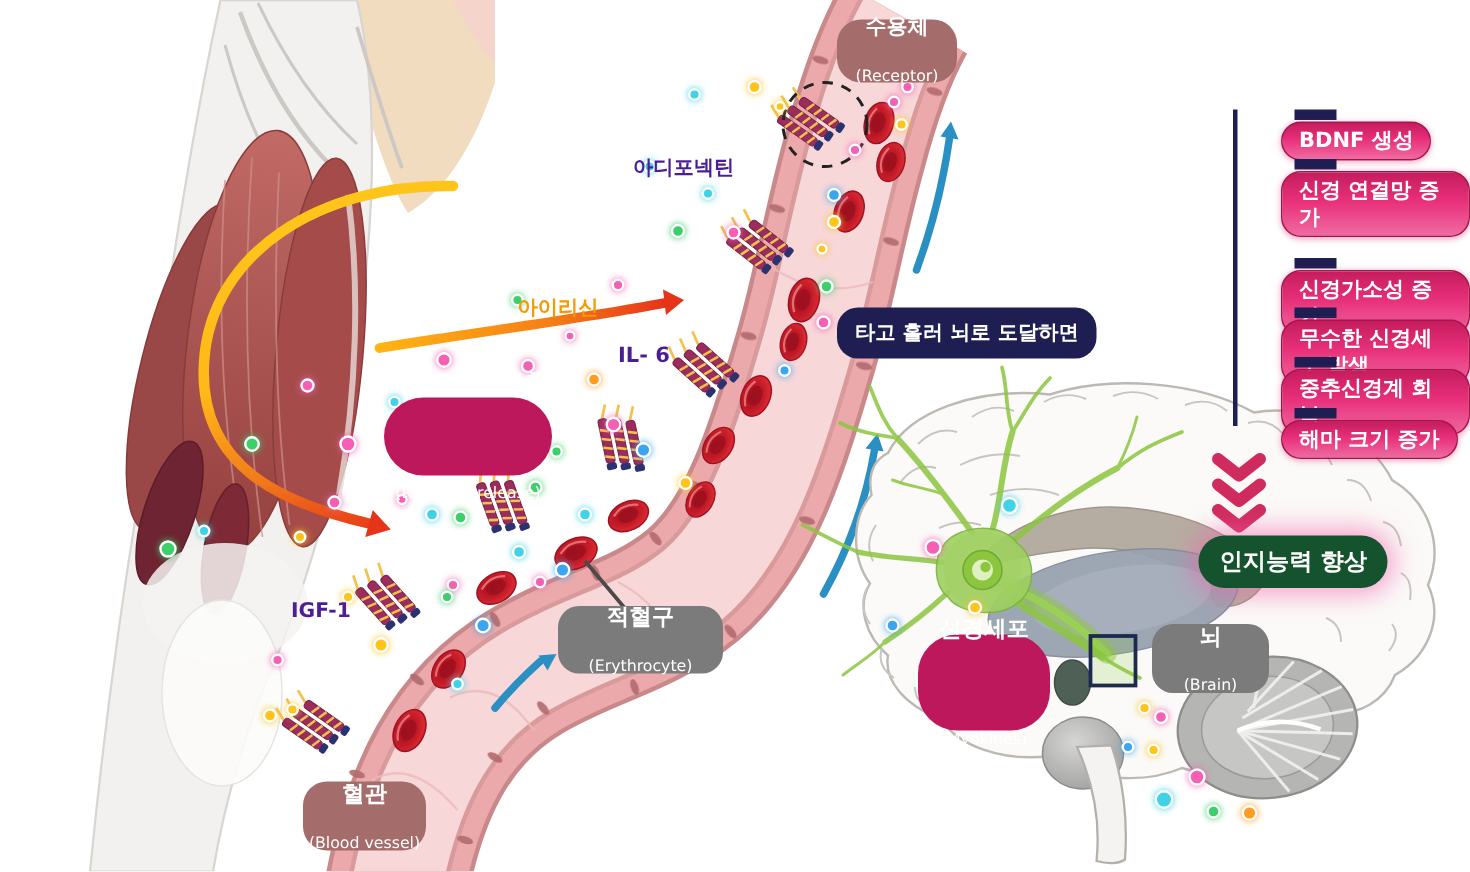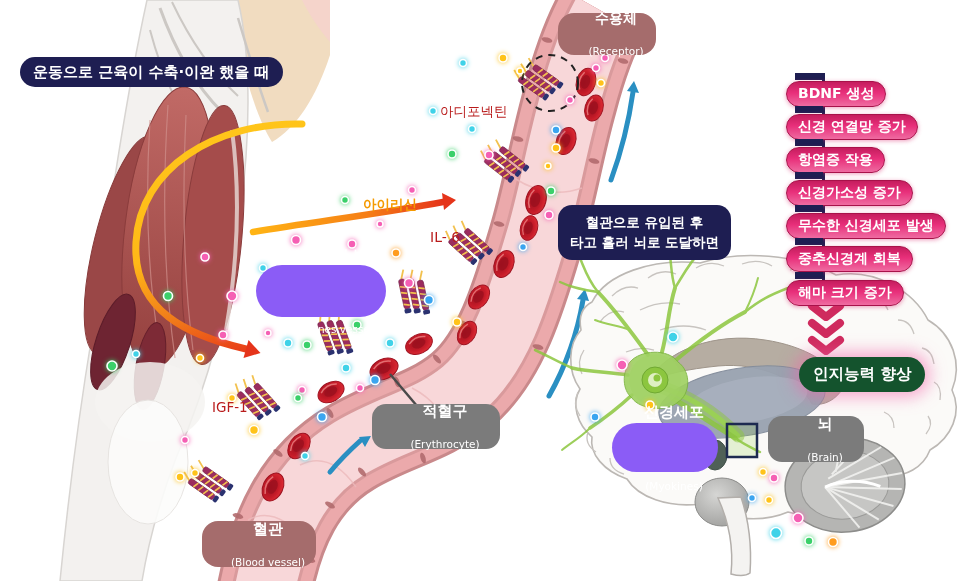--- a/index.html
+++ b/index.html
@@ -1,31 +1,31 @@
 <!DOCTYPE html>
 <html><head>
 <meta charset="utf-8">
 <style>
   html,body{margin:0;padding:0;background:#ffffff;}
   .stage{position:relative;width:980px;height:581px;overflow:hidden;background:#ffffff;
          font-family:"DejaVu Sans","Liberation Sans",sans-serif;}
   .stage svg{position:absolute;left:0;top:0;z-index:1;}
-  .lbl{position:absolute;z-index:3;white-space:nowrap;padding-left:18px;}
+  .lbl{position:absolute;z-index:3;white-space:nowrap;}
   .box{display:flex;flex-direction:column;align-items:center;justify-content:center;
        text-align:center;color:#fff;line-height:1.2;}
   .box-navy{background:#1e1e52;border-radius:16px;}
   .box-rose{background:#a56c6c;border-radius:16px;}
   .box-gray{background:#7b7b7b;border-radius:14px;}
-  .box-blue{background:#8b5cf6;border-radius:28px;gap:41px;}
+  .box-blue{background:#be185d;border-radius:28px;gap:41px;}
   .ko{font-weight:bold;font-size:15px;}
   .en{font-weight:normal;font-size:10.5px;margin-top:18px;}
-  .txt-blue{color:#b91c1c;font-weight:normal;font-size:13.5px;}
+  .txt-blue{color:#4c1d95;font-weight:bold;font-size:13.5px;}
   .txt-orange{color:#f59a00;font-weight:bold;font-size:13.5px;}
   .fx-line{position:absolute;left:822px;top:73px;width:3px;height:211px;background:#1e1e52;z-index:2;}
-  .fx-item{position:absolute;left:786px;z-index:3;text-align:right;}
+  .fx-item{position:absolute;left:854px;z-index:3;}
   .fx-tick{position:absolute;top:-8px;left:9px;width:28px;height:7px;background:#1e1e52;}
   .fx-box{position:relative;display:inline-block;color:#fff;font-weight:bold;font-size:14px;
           padding:3px 11px;border-radius:13px;border:1px solid #a8124a;
           background:linear-gradient(180deg,#c51d5e 0%,#e82f7a 45%,#ef6ba1 100%);
           box-shadow:0 1px 4px rgba(220,40,110,.45);}
   .cognition{position:absolute;left:799px;top:357px;z-index:3;background:#14532d;color:#fff;
              font-weight:bold;font-size:15.5px;padding:7px 14px;border-radius:19px;
              box-shadow:0 0 16px 5px rgba(242,100,170,.55);}
   
   .dot{stroke:#fff;stroke-width:1.6;}
@@ -347,78 +347,70 @@
 
   <line x1="390" y1="374" x2="417" y2="406" stroke="#4a4a4a" stroke-width="2.5"></line>
 
   <g stroke="#cf2b5e" stroke-width="8" fill="none" stroke-linecap="round" stroke-linejoin="round">
     <path d="M 812,306 L 826,317 L 840,306"></path>
     <path d="M 812,323 L 826,334 L 840,323"></path>
     <path d="M 812,340 L 826,351 L 840,340"></path>
   </g>
 </svg>
 
-<div class="lbl box box-navy" style="left:20px;top:57px;padding:6px 13px;font-size:15px;font-weight:bold;">
-  <span>운동으로 근육이 수축·이완 했을 때</span>
-</div>
 
 <div class="lbl box box-rose" style="left:558px;top:13px;width:80px;height:42px;">
   <span class="ko" style="font-size:14px;">수용체</span>
   <span class="en">(Receptor)</span>
 </div>
 
 <div class="lbl txt-blue" style="left:422px;top:103px;">아디포넥틴</div>
 <div class="lbl txt-orange" style="left:345px;top:196px;">아이리신</div>
 <div class="lbl txt-blue" style="left:412px;top:229px;font-size:14px;">IL- 6</div>
 <div class="lbl txt-blue" style="left:194px;top:399px;">IGF-1</div>
 
 <div class="lbl box box-blue" style="left:256px;top:265px;width:112px;height:52px;">
   <span class="ko" style="font-size:14px;">마이오카인 방출</span>
-  <span class="en">(Myokines vessel)</span>
+  <span class="en">(Receptor release)</span>
 </div>
 
 <div class="lbl box box-navy" style="left:558px;top:205px;padding:7px 12px;border-radius:14px;font-size:13.5px;font-weight:bold;line-height:1.5;">
-  <span>혈관으로 유입된 후</span>
   <span>타고 흘러 뇌로 도달하면</span>
 </div>
 
 <div class="lbl box box-gray" style="left:372px;top:404px;width:110px;height:45px;">
   <span class="ko">적혈구</span>
   <span class="en">(Erythrocyte)</span>
 </div>
 
-<div class="lbl box box-rose" style="left:202px;top:521px;width:96px;height:46px;">
+<div class="lbl box box-rose" style="left:202px;top:521px;width:82px;height:46px;">
   <span class="ko">혈관</span>
   <span class="en">(Blood vessel)</span>
 </div>
 
-<div class="lbl box box-blue" style="left:612px;top:423px;width:88px;height:49px;border-radius:26px;">
+<div class="lbl box box-blue" style="left:612px;top:423px;width:88px;height:64px;border-radius:26px;">
   <span class="ko">신경세포</span>
   <span class="en">(Myokines)</span>
 </div>
 
 <div class="lbl box box-gray" style="left:768px;top:416px;width:78px;height:46px;">
   <span class="ko">뇌</span>
   <span class="en">(Brain)</span>
 </div>
 
 <div class="fx-line"></div>
 
 <div class="fx-item" style="top:81px;">
   <div class="fx-tick"></div>
   <div class="fx-box">BDNF 생성</div>
 </div>
 <div class="fx-item" style="top:114px;">
   <div class="fx-tick"></div>
   <div class="fx-box">신경 연결망 증가</div>
 </div>
-<div class="fx-item" style="top:147px;">
-  <div class="fx-tick"></div>
-  <div class="fx-box">항염증 작용</div>
-</div>
 <div class="fx-item" style="top:180px;">
   <div class="fx-tick"></div>
   <div class="fx-box">신경가소성 증가</div>
 </div>
 <div class="fx-item" style="top:213px;">
   <div class="fx-tick"></div>
   <div class="fx-box">무수한 신경세포 발생</div>
 </div>
 <div class="fx-item" style="top:246px;">
   <div class="fx-tick"></div>

